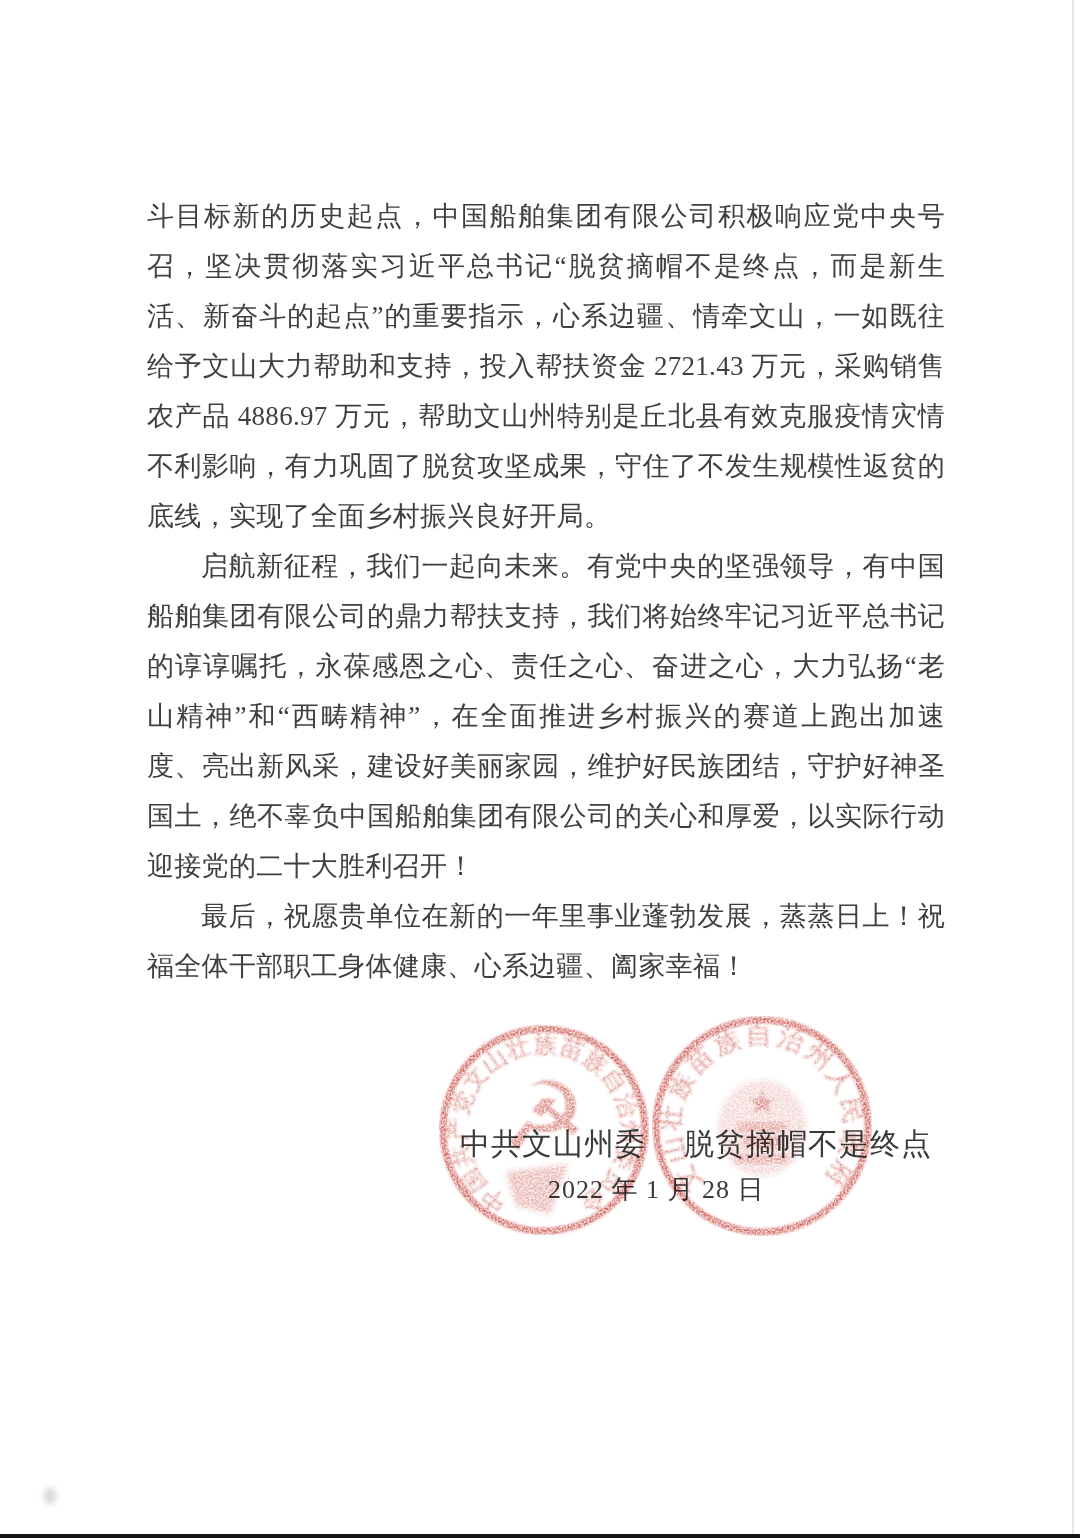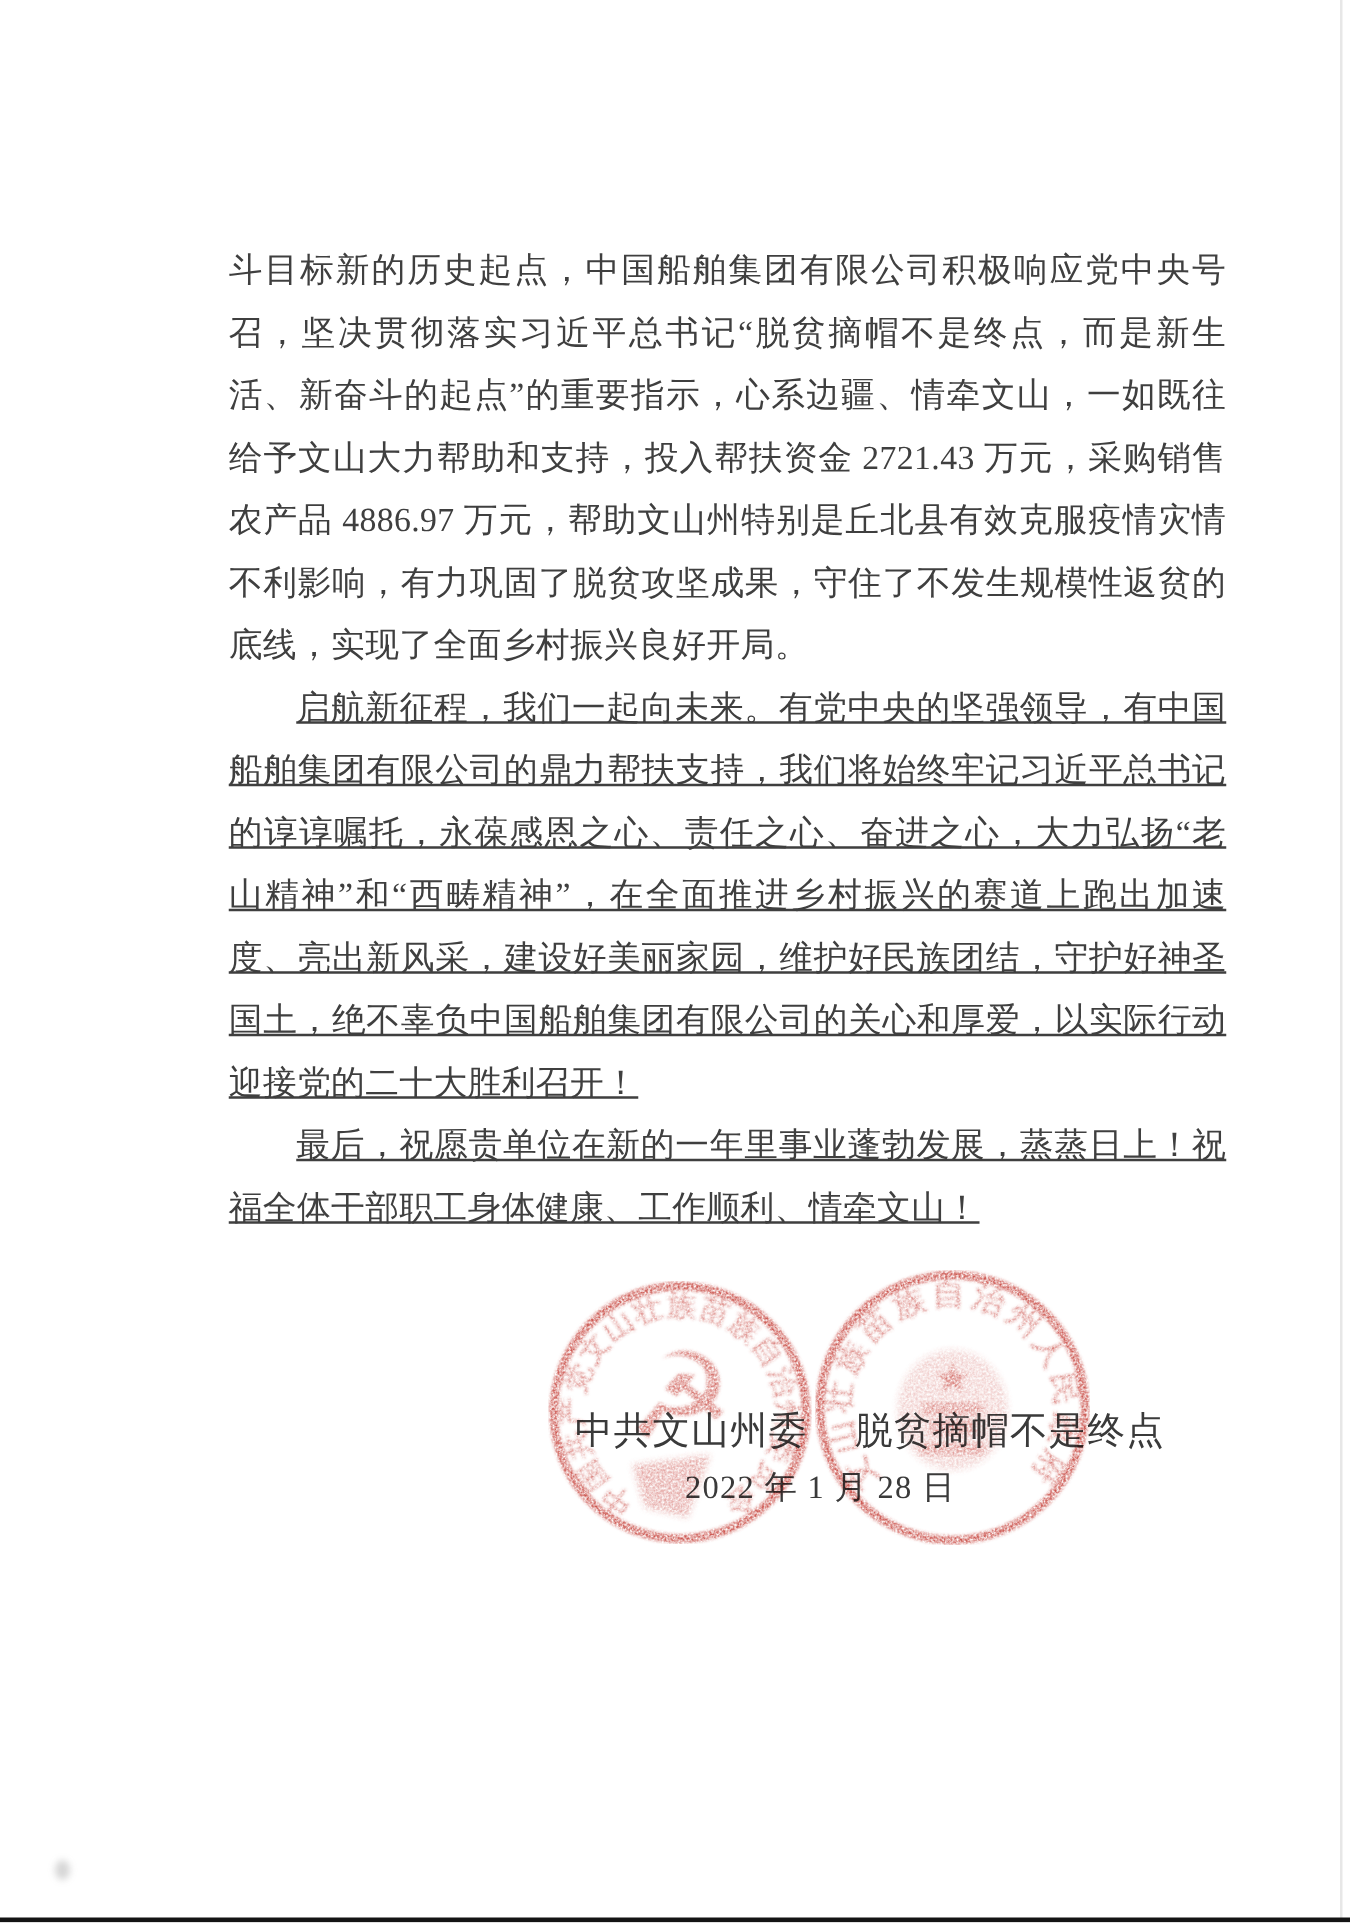--- a/index.html
+++ b/index.html
@@ -18,24 +18,24 @@
     background:#141414;
   }
   .scan-smudge{
     position:absolute;left:44px;top:1488px;width:12px;height:16px;
     background:rgba(90,90,90,0.25);border-radius:50%;filter:blur(3px);
   }
   
   .letter-body{
     position:absolute;left:147px;top:191px;width:798px;
     font-size:27px;line-height:50px;color:#3f3f3f;
-    text-align:justify;letter-spacing:0.3px;margin-left:36px;
+    text-align:justify;letter-spacing:0.3px;
   }
   .letter-body p{margin:0;}
-  .letter-body p.indent{text-indent:2em;text-decoration:underline;}
+  .letter-body p.indent{text-indent:2em;}
   
   .sig-row{
     position:absolute;left:460px;top:1124px;
     display:flex;gap:38px;font-size:30px;color:#3a3a3a;
     letter-spacing:1px;white-space:nowrap;
   }
   .date-line{
     position:absolute;left:548px;top:1172px;
     font-size:26px;color:#3a3a3a;letter-spacing:1px;white-space:nowrap;
   }
@@ -61,21 +61,21 @@
         </filter>
       <filter id="blobBlur">
           <feGaussianBlur stdDeviation="2.6"></feGaussianBlur>
         </filter>
     </defs>
   </svg>
 
   <div class="letter-body">
     <p>斗目标新的历史起点，中国船舶集团有限公司积极响应党中央号召，坚决贯彻落实习近平总书记“脱贫摘帽不是终点，而是新生活、新奋斗的起点”的重要指示，心系边疆、情牵文山，一如既往给予文山大力帮助和支持，投入帮扶资金 2721.43 万元，采购销售农产品 4886.97 万元，帮助文山州特别是丘北县有效克服疫情灾情不利影响，有力巩固了脱贫攻坚成果，守住了不发生规模性返贫的底线，实现了全面乡村振兴良好开局。</p>
     <p class="indent">启航新征程，我们一起向未来。有党中央的坚强领导，有中国船舶集团有限公司的鼎力帮扶支持，我们将始终牢记习近平总书记的谆谆嘱托，永葆感恩之心、责任之心、奋进之心，大力弘扬“老山精神”和“西畴精神”，在全面推进乡村振兴的赛道上跑出加速度、亮出新风采，建设好美丽家园，维护好民族团结，守护好神圣国土，绝不辜负中国船舶集团有限公司的关心和厚爱，以实际行动迎接党的二十大胜利召开！</p>
-    <p class="indent">最后，祝愿贵单位在新的一年里事业蓬勃发展，蒸蒸日上！祝福全体干部职工身体健康、工作顺利、情牵文山！</p>
+    <p class="indent">最后，祝愿贵单位在新的一年里事业蓬勃发展，蒸蒸日上！祝福全体干部职工身体健康、心系边疆、阖家幸福！</p>
   </div>
 
   <div class="sig-row">
     <span>中共文山州委</span>
     <span>脱贫摘帽不是终点</span>
   </div>
 
   <div class="date-line">2022 年 1 月 28 日</div>
 
   <svg class="seal seal-left" width="232" height="232" viewBox="0 0 232 232">

